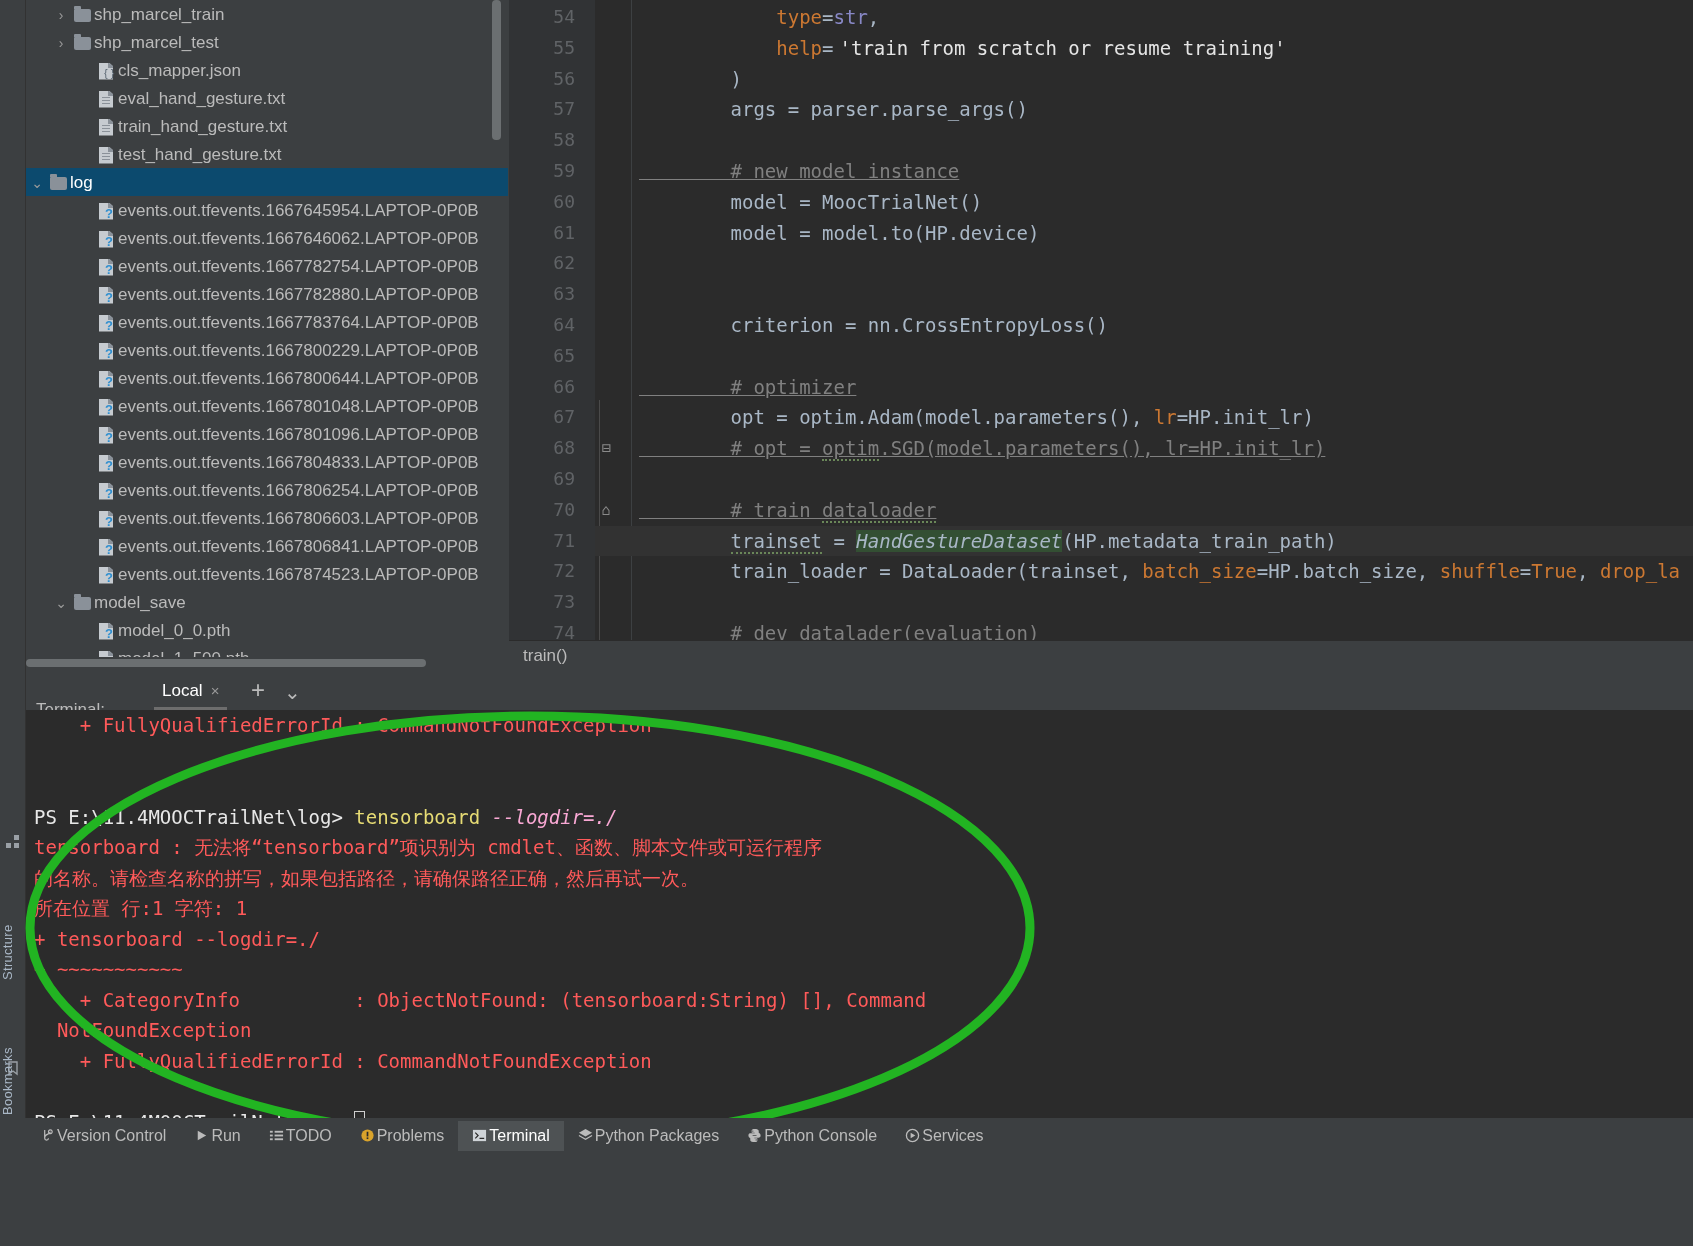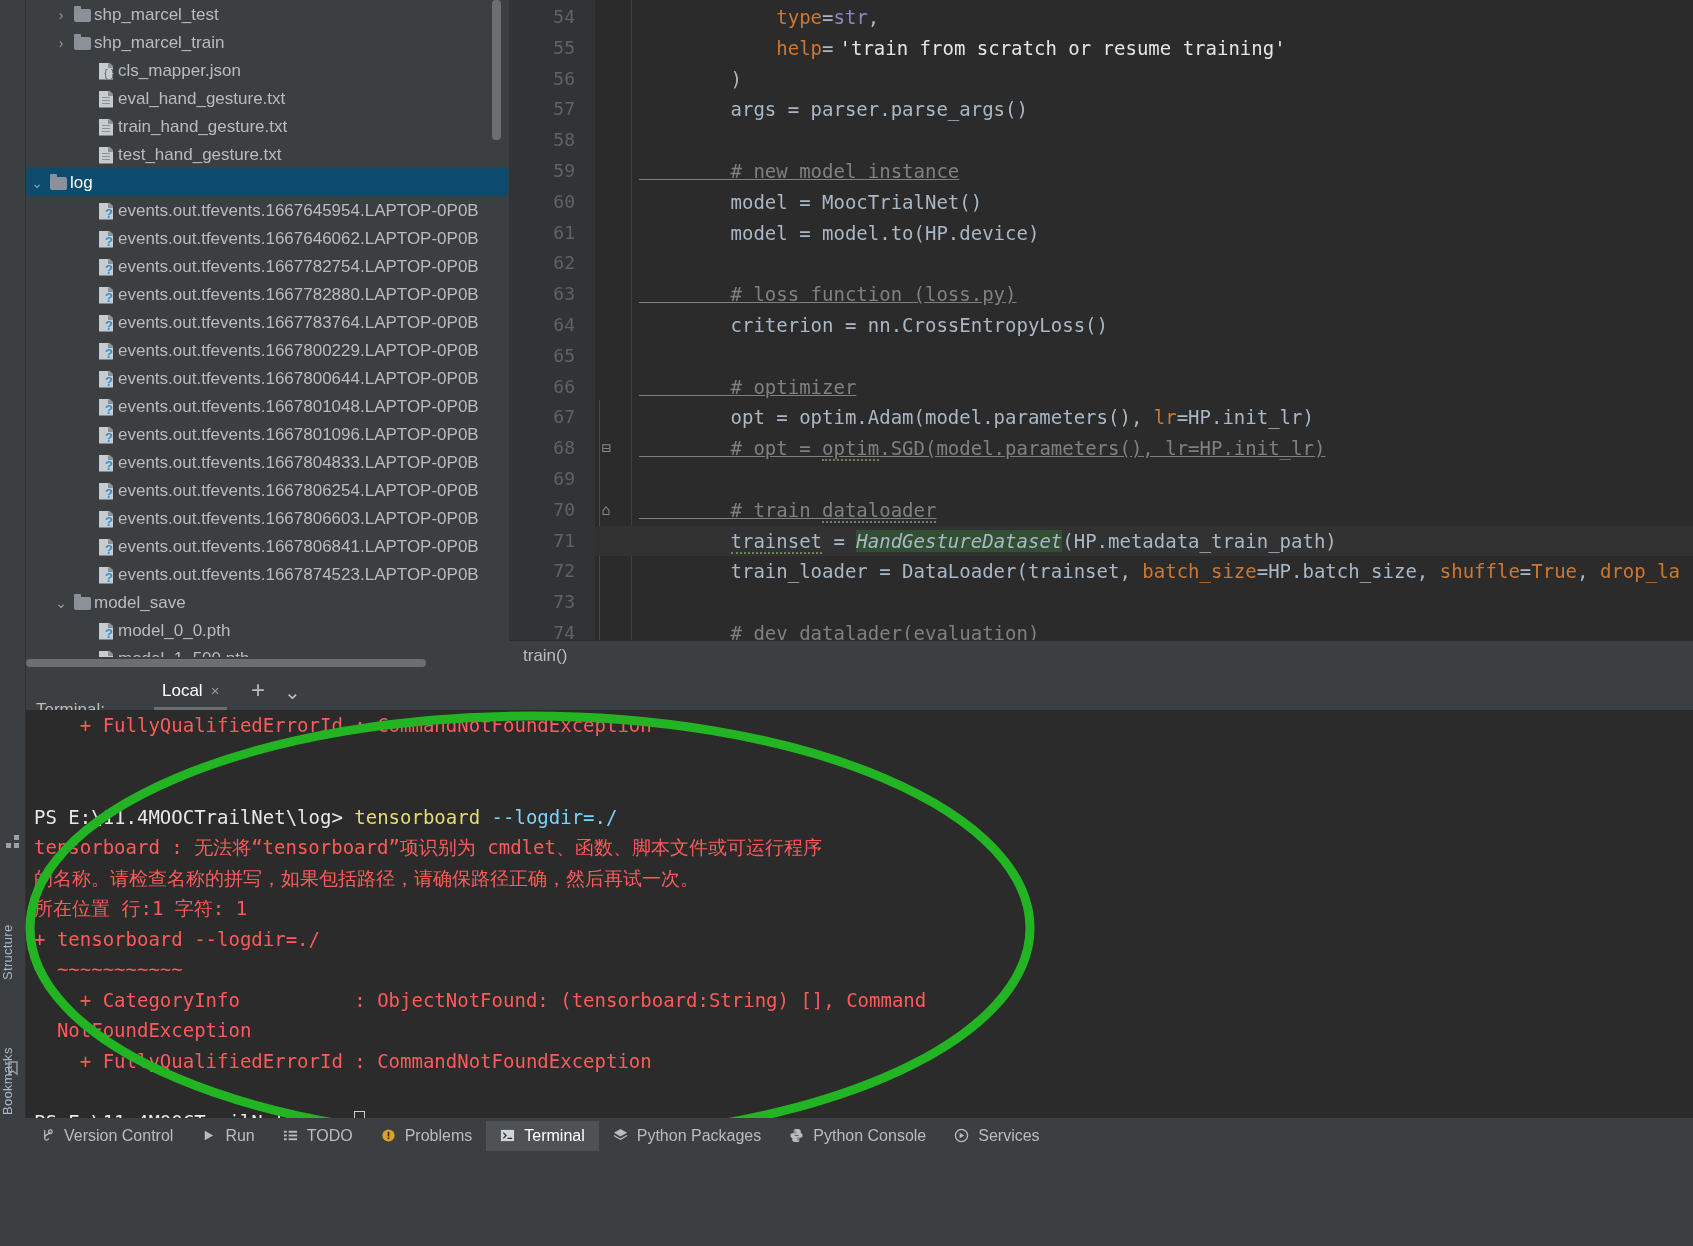--- a/index.html
+++ b/index.html
@@ -111,33 +111,33 @@
 
   .term-body {
     position:absolute; left:26px; top:710px; width:1667px; height:408px;
     background:#2b2b2b; overflow:hidden;
     font-family:"DejaVu Sans Mono", monospace; font-size:19px;
   }
   .t-line { height:30.5px; line-height:30.5px; white-space:pre; color:#bbbbbb; padding-left:8px;}
   .t-red  { color:#ff5a5a; }
   .t-white{ color:#e8e8e8; }
   .t-yellow{ color:#e6db74; }
-  .t-gray { color:#7dd3fc; }
+  .t-gray { color:#f9a8d4;font-style:italic; }
   .t-caret{ display:inline-block; width:11px; height:22px; border:1px solid #cfcfcf; vertical-align:-4px;}
 
   
   .annot { position:absolute; left:0; top:690px; width:1693px; height:490px; pointer-events:none; }
 
   
   .statusbar {
     position:absolute; left:26px; top:1118px; width:1667px; height:36px;
     background:#3c3f41; color:#bbbbbb; font-size:16px;
     display:flex; align-items:center; gap:0;
   }
-  .sb-item { display:flex; align-items:center; gap:7px; padding:4px 14px; height:30px; white-space:nowrap;}
+  .sb-item { display:flex; align-items:center; padding:4px 14px; height:30px; white-space:nowrap;}
   .sb-item.active { background:#4e5254; color:#ffffff;}
   .sb-ic { width:17px; height:17px; display:inline-block; position:relative; flex:0 0 auto;}
   .bottom-strip { position:absolute; left:0; top:1154px; width:1693px; height:92px; background:#3c3f41;}
   .stripe-bottom-row { position:absolute; left:0; top:1118px; width:26px; height:36px; background:#3c3f41;}
 </style>
 </head>
 <body>
 
 <div id="root">
 
@@ -153,22 +153,22 @@
     <div class="stripe-icon" style="top:1060px;">
       <svg width="16" height="16" viewBox="0 0 16 16">
           <path d="M4 2h8v12l-4-3-4 3z" fill="none" stroke="#9aa0a6" stroke-width="1.4"></path>
         </svg>
     </div>
     <div class="stripe-label" style="top:990px; height:125px;">Bookmarks</div>
   </div>
 
   <div class="tree-panel">
     <div id="tree-rows">
+        <div class="tree-row"><span class="tw"></span><span class="chev">›</span><span class="ico"><span class="folder-ic"></span></span><span class="tree-label">shp_marcel_train</span></div>
         <div class="tree-row"><span class="tw"></span><span class="chev">›</span><span class="ico"><span class="folder-ic"></span></span><span class="tree-label">shp_marcel_test</span></div>
-        <div class="tree-row"><span class="tw"></span><span class="chev">›</span><span class="ico"><span class="folder-ic"></span></span><span class="tree-label">shp_marcel_train</span></div>
         <div class="tree-row"><span class="tw"></span><span class="tw"></span><span class="chev"></span><span class="ico"><span class="file-ic">
               <span class="fold"></span>
             </span><span class="j-badge">{ }</span></span><span class="tree-label">cls_mapper.json</span></div>
         <div class="tree-row"><span class="tw"></span><span class="tw"></span><span class="chev"></span><span class="ico"><span class="file-ic">
               <span class="fold"></span>
               <span class="ln" style="top:6px"></span>
               <span class="ln" style="top:9px"></span>
               <span class="ln" style="top:12px"></span>
             </span></span><span class="tree-label">eval_hand_gesture.txt</span></div>
         <div class="tree-row"><span class="tw"></span><span class="tw"></span><span class="chev"></span><span class="ico"><span class="file-ic">
@@ -250,21 +250,21 @@
     <div id="code-lines" style="position:absolute; left:0; top:2px; width:1184px;">
         <div class="code-line"><span class="lnum">54</span><span class="ctext"><span class="def">            </span><span class="kw">type</span><span class="def">=</span><span class="pyb">str</span><span class="def">,</span></span></div>
         <div class="code-line"><span class="lnum">55</span><span class="ctext"><span class="def">            </span><span class="kw">help</span><span class="def">=</span><span class="str">'train from scratch or resume training'</span></span></div>
         <div class="code-line"><span class="lnum">56</span><span class="ctext"><span class="def">        )</span></span></div>
         <div class="code-line"><span class="lnum">57</span><span class="ctext"><span class="def">        args = parser.parse_args()</span></span></div>
         <div class="code-line"><span class="lnum">58</span><span class="ctext"></span></div>
         <div class="code-line"><span class="lnum">59</span><span class="ctext"><span class="com">        # new model instance</span></span></div>
         <div class="code-line"><span class="lnum">60</span><span class="ctext"><span class="def">        model = MoocTrialNet()</span></span></div>
         <div class="code-line"><span class="lnum">61</span><span class="ctext"><span class="def">        model = model.to(HP.device)</span></span></div>
         <div class="code-line"><span class="lnum">62</span><span class="ctext"></span></div>
-        <div class="code-line"><span class="lnum">63</span><span class="ctext"><span class="com">        # loss function (loss.py)</span></span></div>
+        <div class="code-line"><span class="lnum">63</span></div>
         <div class="code-line"><span class="lnum">64</span><span class="ctext"><span class="def">        criterion = nn.CrossEntropyLoss()</span></span></div>
         <div class="code-line"><span class="lnum">65</span><span class="ctext"></span></div>
         <div class="code-line"><span class="lnum">66</span><span class="ctext"><span class="com">        # optimizer</span></span></div>
         <div class="code-line"><span class="lnum">67</span><span class="ctext"><span class="def">        opt = optim.Adam(model.parameters(), </span><span class="kw">lr</span><span class="def">=HP.init_lr)</span></span></div>
         <div class="code-line"><span class="lnum">68</span><span class="fold-mark">⊟</span><span class="ctext"><span class="com">        # opt = </span><span class="com warn-wavy">optim</span><span class="com">.SGD(model.parameters(), lr=HP.init_lr)</span></span></div>
         <div class="code-line"><span class="lnum">69</span><span class="ctext"></span></div>
         <div class="code-line"><span class="lnum">70</span><span class="fold-mark">⌂</span><span class="ctext"><span class="com">        # train </span><span class="com warn-wavy">dataloader</span></span></div>
         <div class="code-line"><div class="cur-line"></div><span class="lnum">71</span><span class="ctext"><span class="def">        </span><span class="def warn-wavy">trainset</span><span class="def"> = </span><span class="def hl">HandGestureDataset</span><span class="def">(HP.metadata_train_path)</span></span></div>
         <div class="code-line"><span class="lnum">72</span><span class="ctext"><span class="def">        train_loader = DataLoader(trainset, </span><span class="kw">batch_size</span><span class="def">=HP.batch_size, </span><span class="kw">shuffle</span><span class="def">=</span><span class="kw">True</span><span class="def">, </span><span class="kw">drop_la</span></span></div>
         <div class="code-line"><span class="lnum">73</span><span class="ctext"></span></div>

